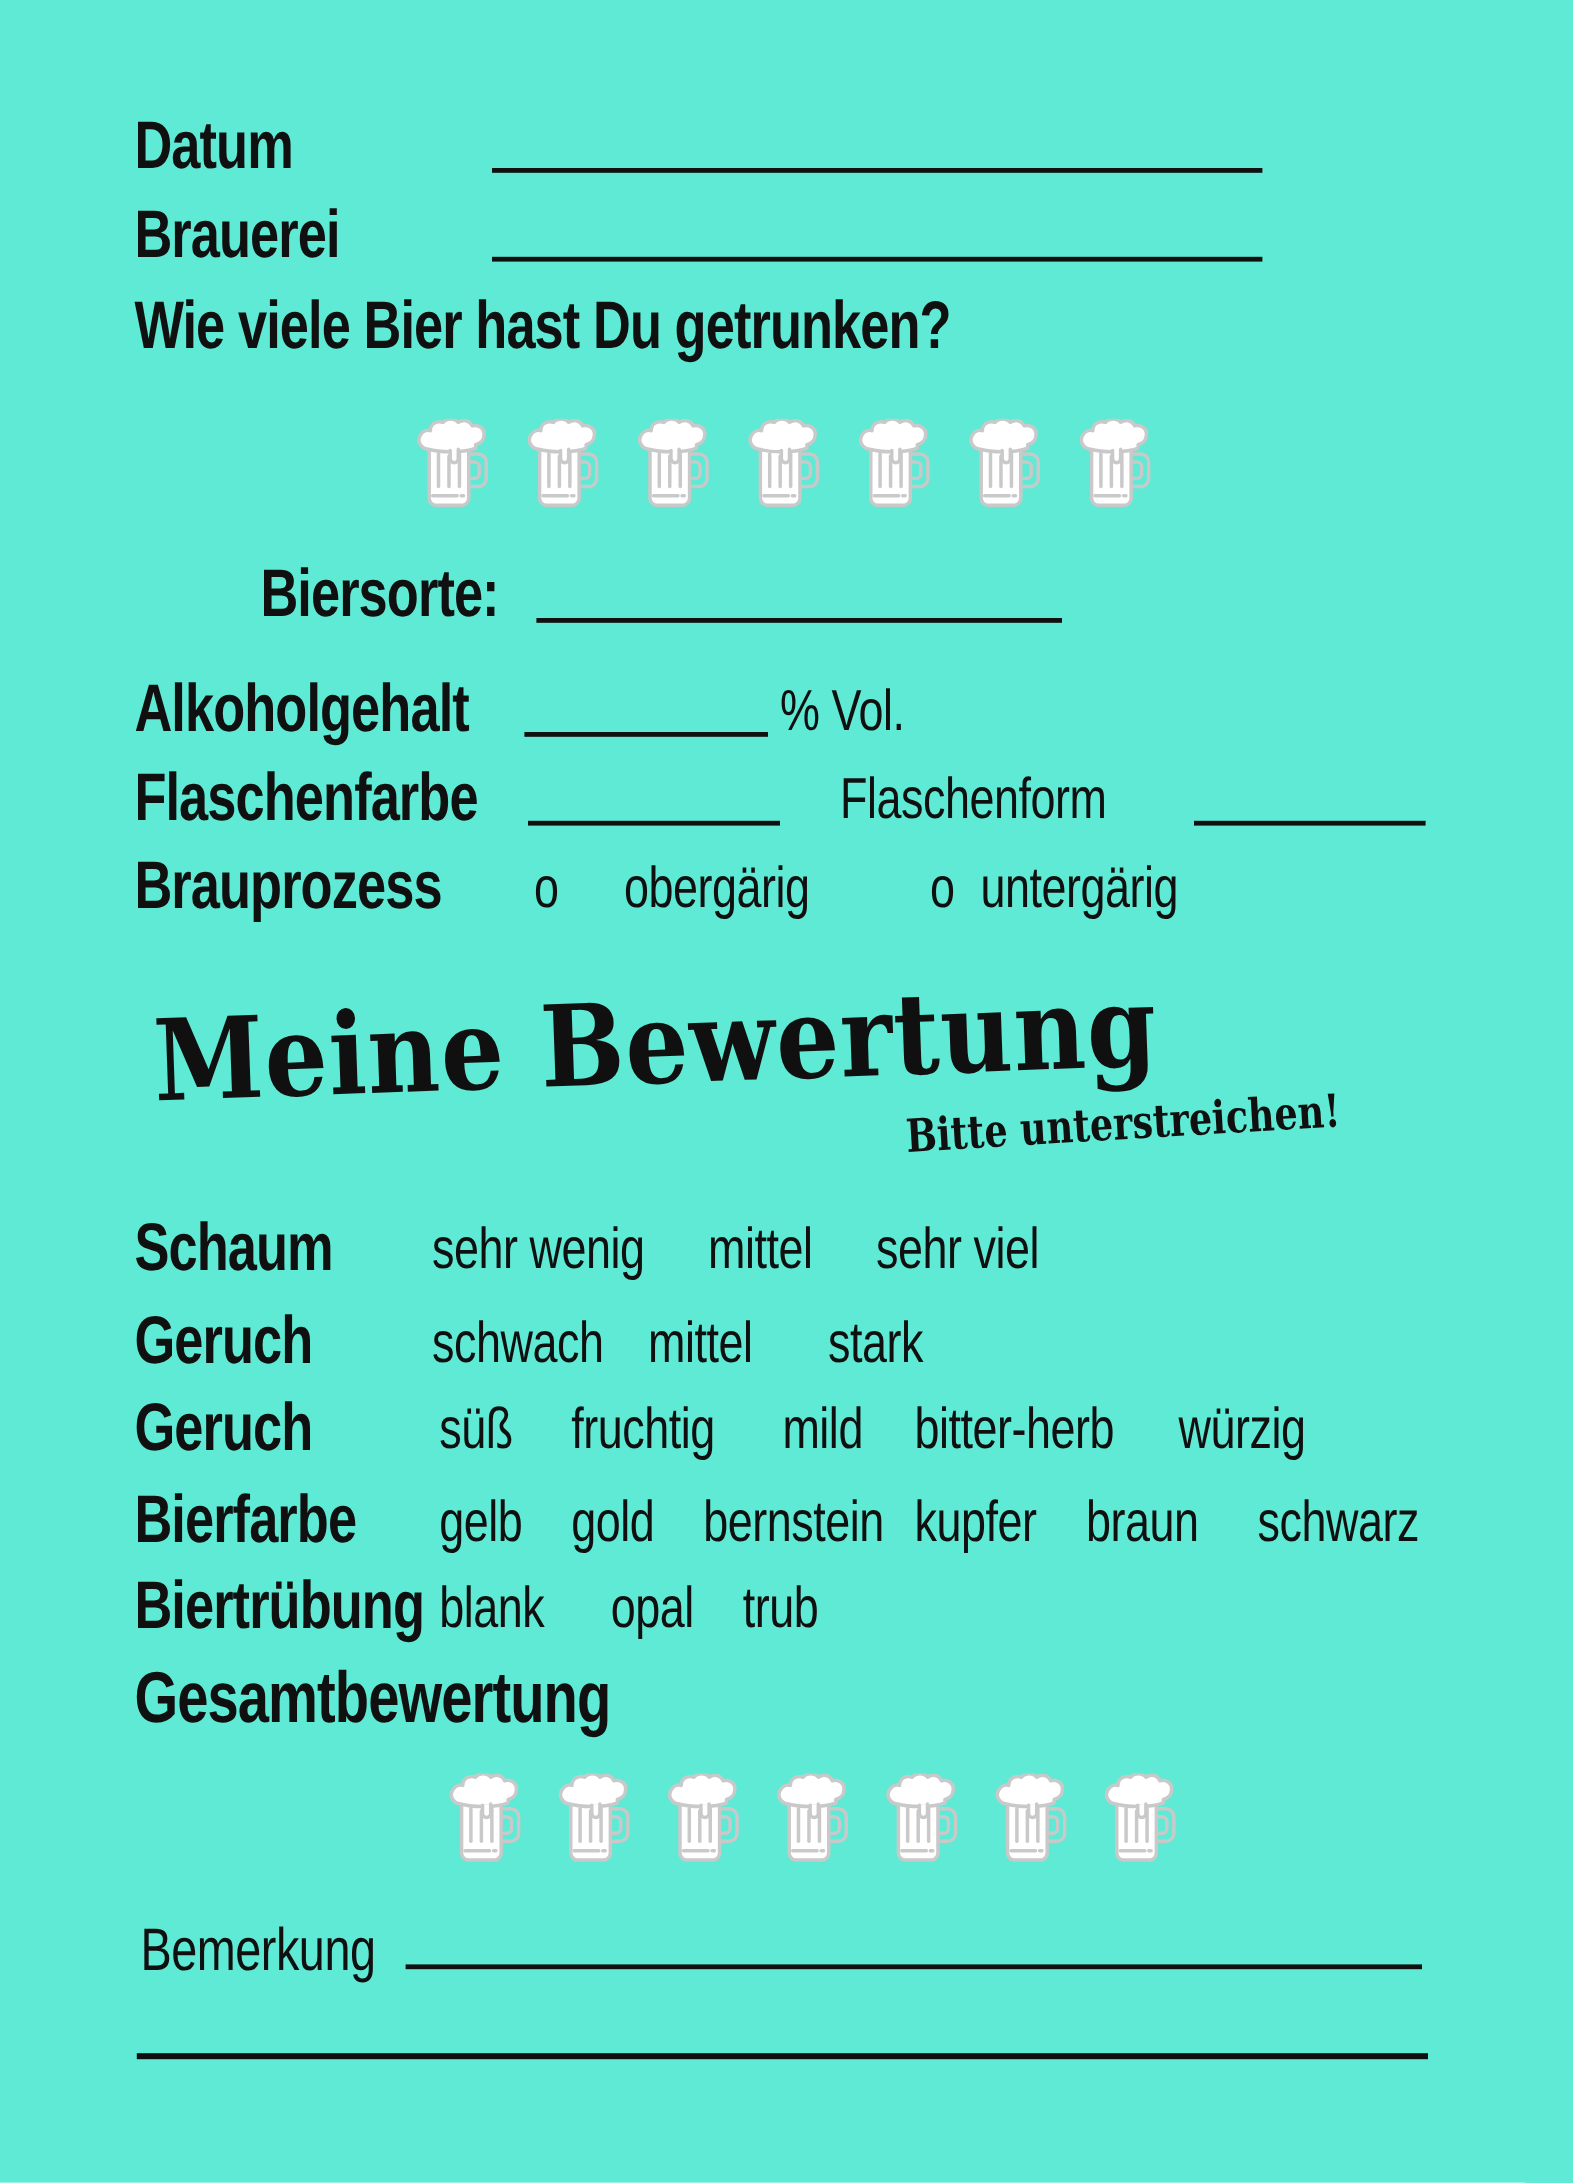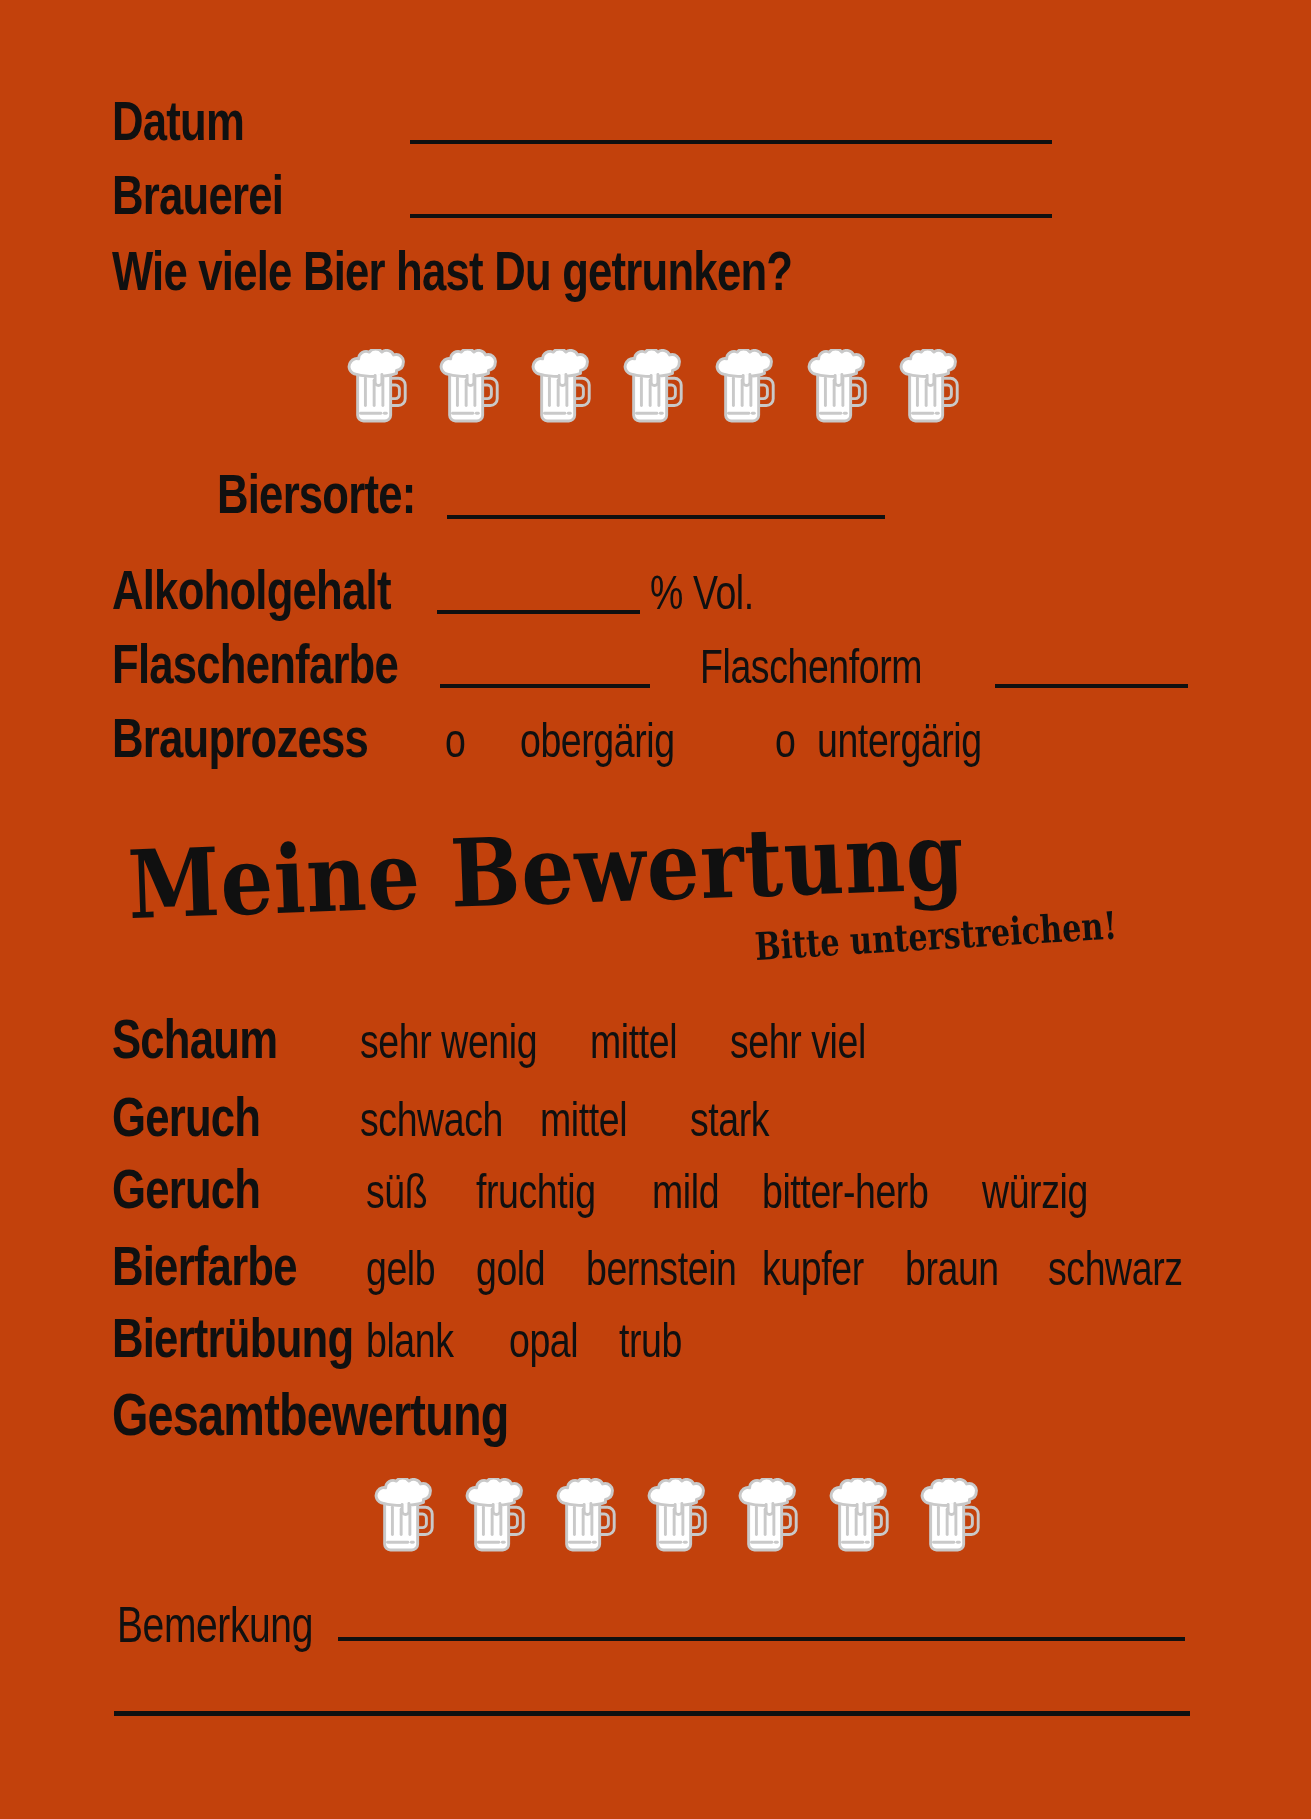--- a/index.html
+++ b/index.html
@@ -1,19 +1,19 @@
 <!DOCTYPE html>
 <html><head>
 <meta charset="utf-8">
 <style>
   html,body{margin:0;padding:0;background:#ffffff;}
   .page{
     position:relative;
     width:1311px;height:1819px;
-    background:#c2410c;
+    background:#5eead4;
     color:#101010;
     font-family:"Liberation Sans",sans-serif;
     overflow:hidden;
   }
   
   .cx{
     position:absolute;
     display:inline-block;
     transform:scaleX(0.78);
     transform-origin:0 0;

